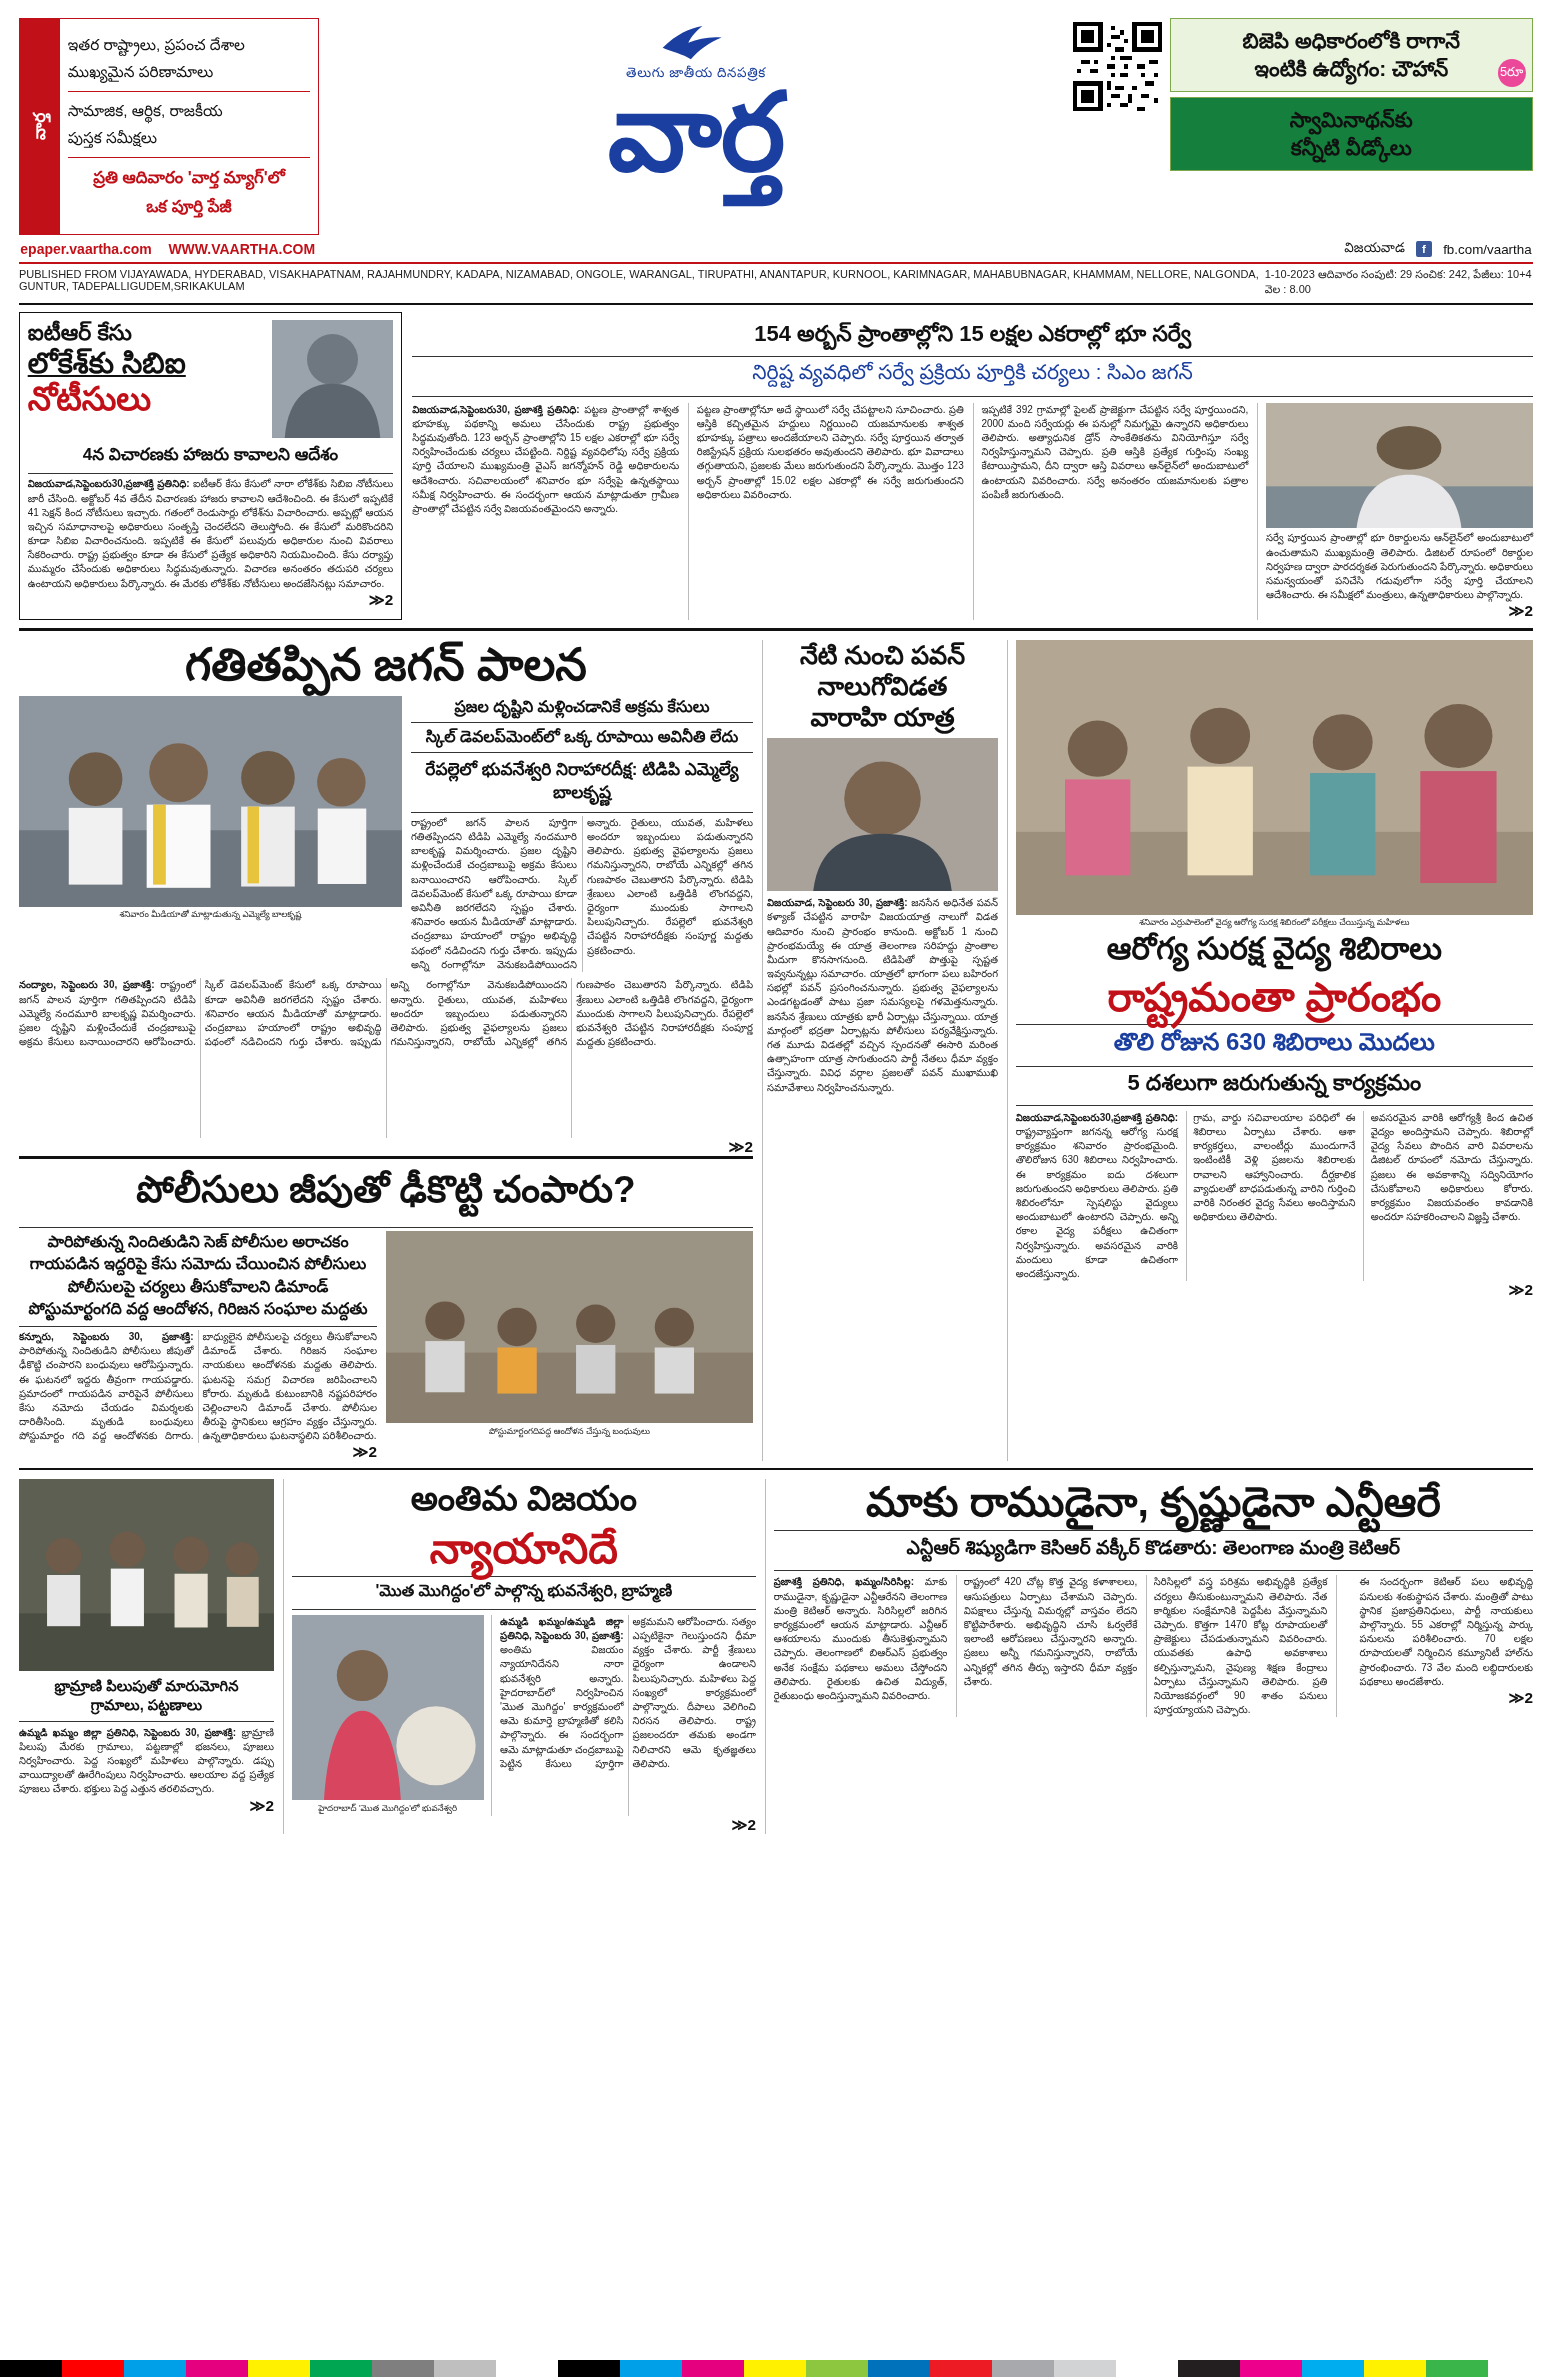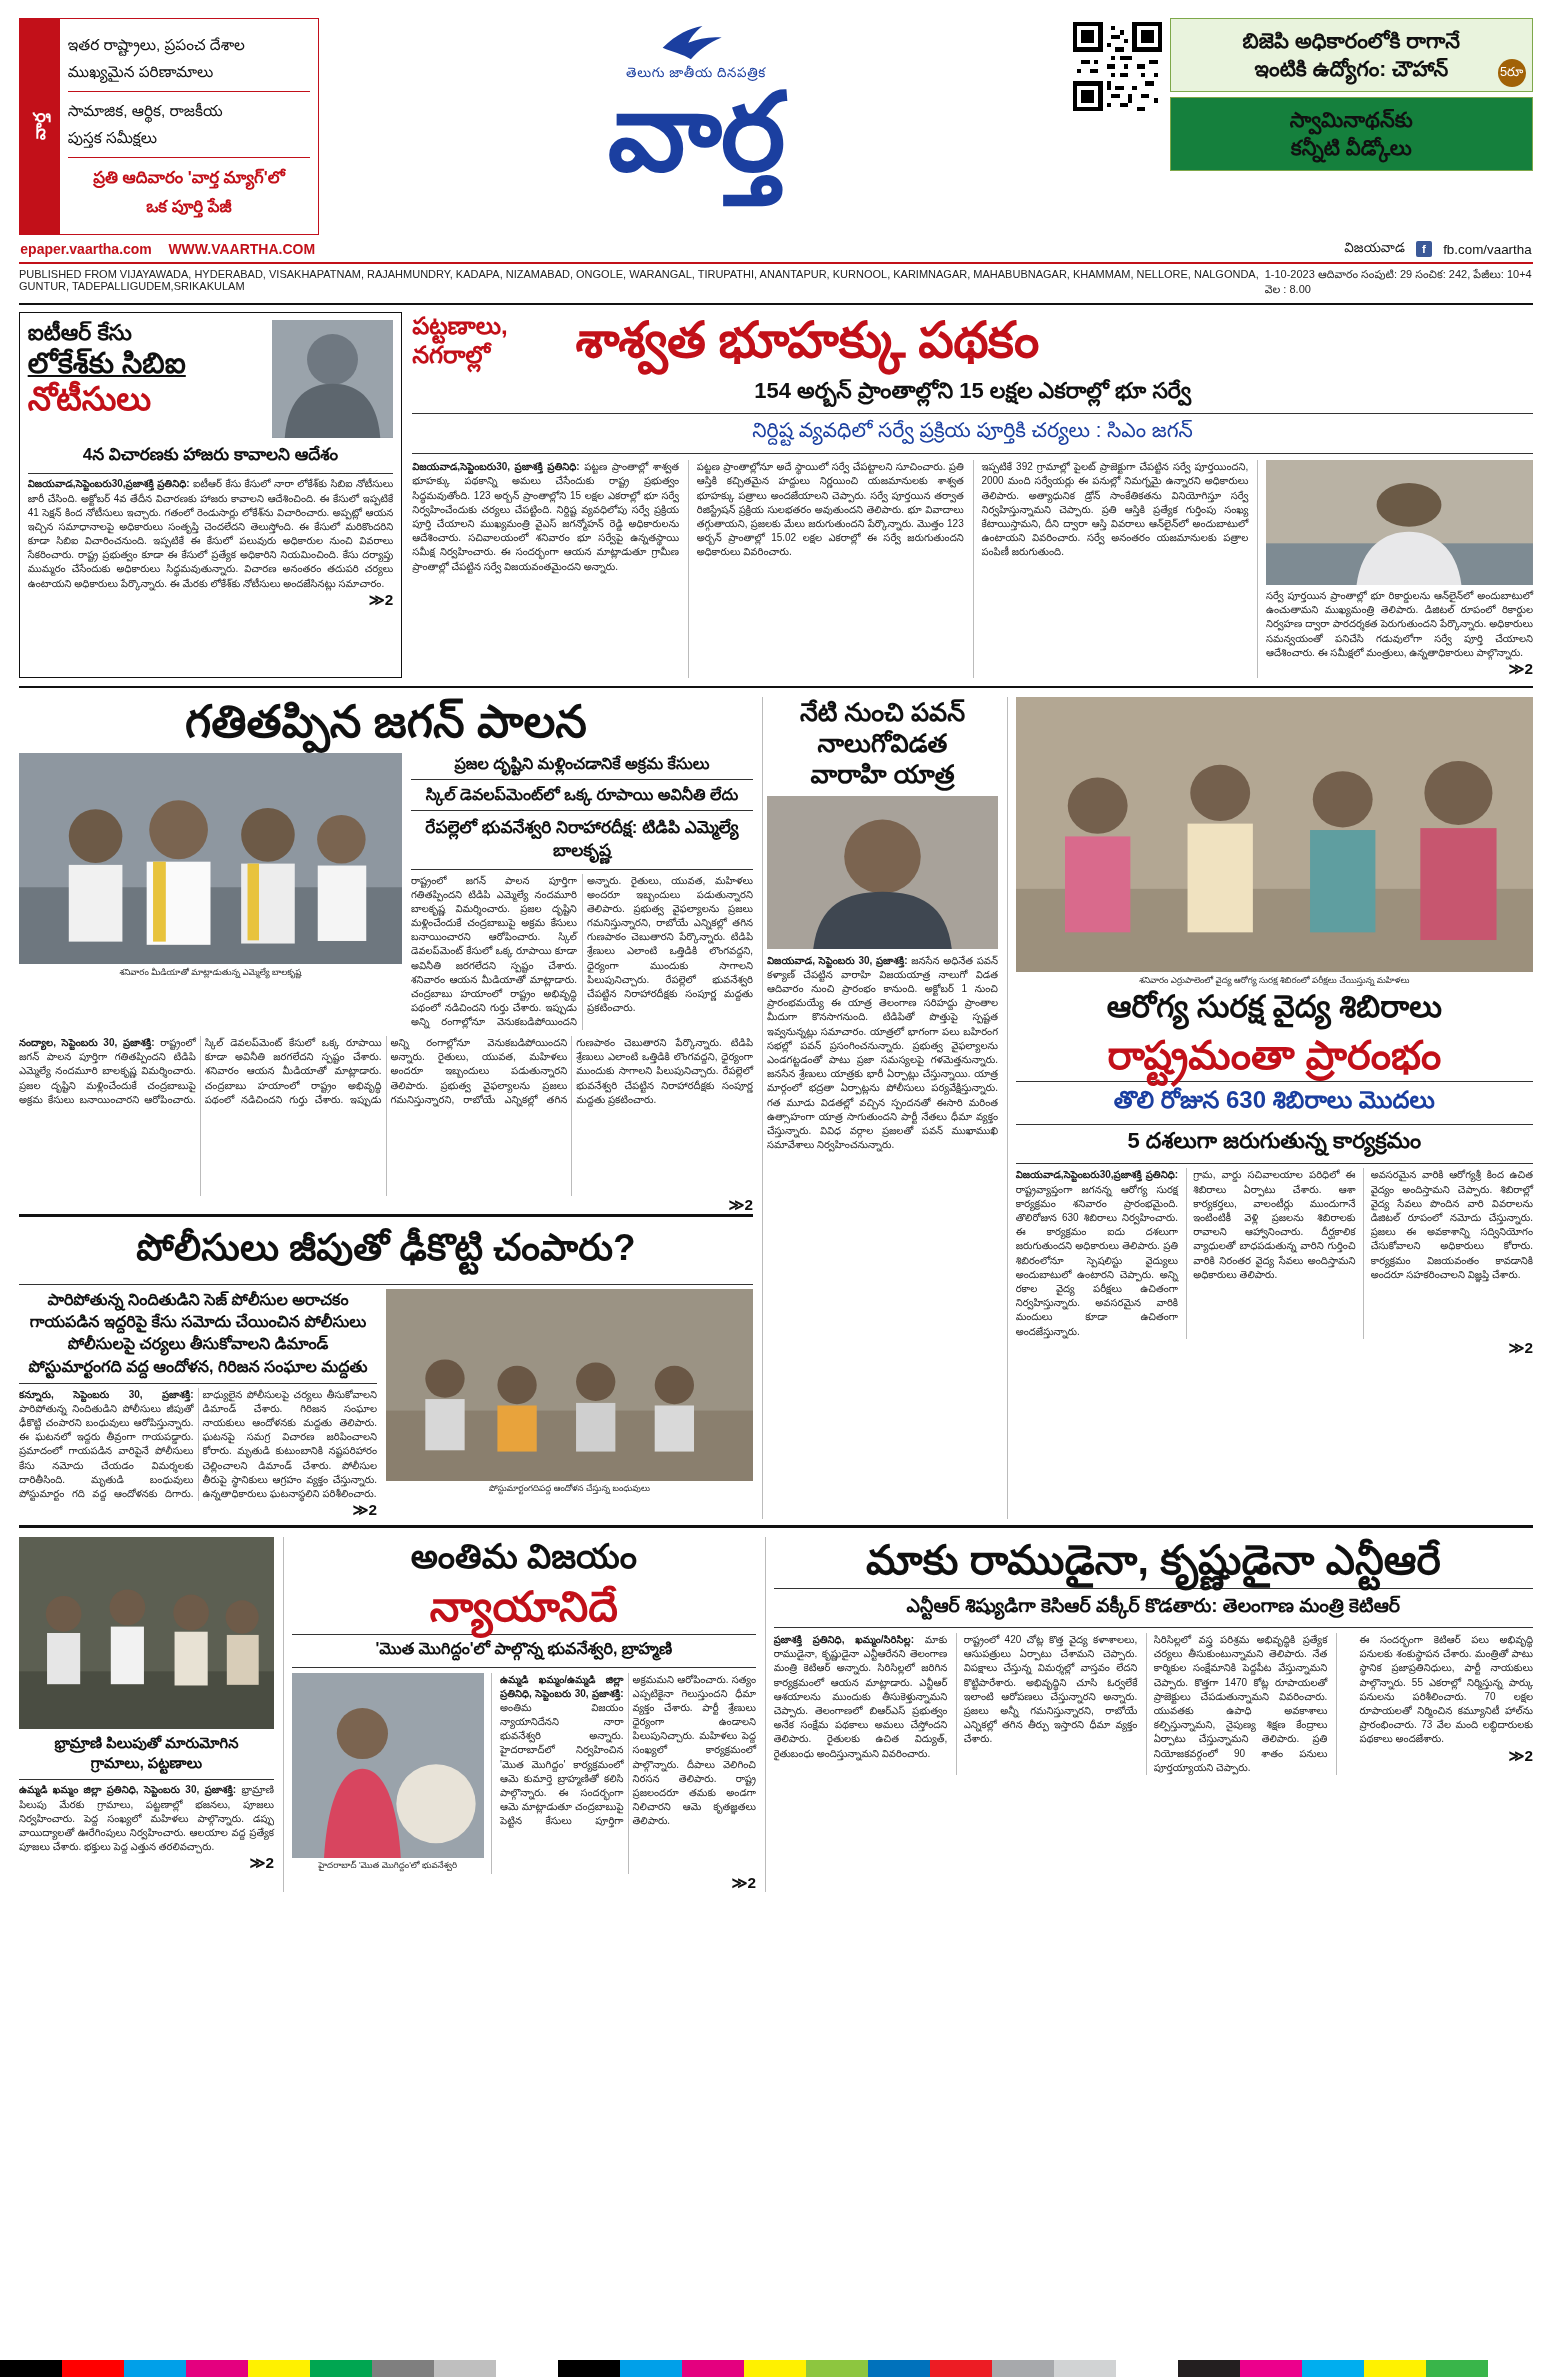--- a/index.html
+++ b/index.html
@@ -43,21 +43,21 @@
   .mast-right { width:460px; display:flex; gap:7.7px; align-items:flex-start; }
   .qr { width:89px; height:89px; margin-top:3.8px; }
   .mast-right-box { flex:1; display:flex; flex-direction:column; gap:5.1px; }
   .mr-top {
     background:#e9f3dd; border:1.3px solid #7ea84a; padding:7.7px 9px; text-align:center;
     position:relative;
   }
   .mr-top div { font-size:21px; font-weight:bold; color:#111; line-height:1.35; }
   .price-badge{
     position:absolute; right:6.4px; bottom:3.8px; width:28px;height:28px;border-radius:50%;
-    background:#a16207; color:#fff; font-size:12.8px; display:flex;align-items:center;justify-content:center;
+    background:#ec4899; color:#fff; font-size:12.8px; display:flex;align-items:center;justify-content:center;
   }
   .mr-bot { background:#15803d; border:1.3px solid #7ea84a; padding:7.7px 9px; text-align:center;}
   .mr-bot div { font-size:21px; font-weight:bold; color:#111; line-height:1.35; }
 
   
   .urlbar { display:flex; align-items:center; justify-content:space-between; padding:5.1px 1.3px 2.6px 1.3px; }
   .urlbar .left { display:flex; gap:16.6px; font-size:14px; color:#c21019; font-weight:bold;}
   .urlbar .right { display:flex; gap:11.5px; align-items:center; font-size:13.4px; }
   .fb { width:15.3px;height:15.3px;background:#3b5998;color:#fff;font-weight:bold;font-size:11.5px;
         display:inline-flex;align-items:center;justify-content:center;border-radius:1.9px;}
@@ -259,24 +259,20 @@
       <div class="itir-sub">4న విచారణకు హాజరు కావాలని ఆదేశం</div>
       <div class="thin-rule"></div>
       <div class="body-txt">
         <b>విజయవాడ,సెప్టెంబరు30,ప్రజాశక్తి ప్రతినిధి:</b>
         <span>ఐటీఆర్ కేసు కేసులో నారా లోకేశ్‌కు సిబిఐ నోటీసులు జారీ చేసింది. అక్టోబర్ 4వ తేదీన విచారణకు హాజరు కావాలని ఆదేశించింది. ఈ కేసులో ఇప్పటికే 41 సెక్షన్ కింద నోటీసులు ఇచ్చారు. గతంలో రెండుసార్లు లోకేశ్‌ను విచారించారు. అప్పట్లో ఆయన ఇచ్చిన సమాధానాలపై అధికారులు సంతృప్తి చెందలేదని తెలుస్తోంది. ఈ కేసులో మరికొందరిని కూడా సిబిఐ విచారించనుంది. ఇప్పటికే ఈ కేసులో పలువురు అధికారుల నుంచి వివరాలు సేకరించారు. రాష్ట్ర ప్రభుత్వం కూడా ఈ కేసులో ప్రత్యేక అధికారిని నియమించింది. కేసు దర్యాప్తు ముమ్మరం చేసేందుకు అధికారులు సిద్ధమవుతున్నారు. విచారణ అనంతరం తదుపరి చర్యలు ఉంటాయని అధికారులు పేర్కొన్నారు. ఈ మేరకు లోకేశ్‌కు నోటీసులు అందజేసినట్లు సమాచారం.</span>
       </div>
       <div class="jump">≫2</div>
     </div>
 
     <div class="pattana">
-      <div class="pattana-head">
-        <div class="pattana-left">పట్టణాలు,<br>నగరాల్లో</div>
-        <div class="pattana-main">శాశ్వత భూహక్కు పథకం</div>
-      </div>
       <div class="pattana-d1">154 అర్బన్ ప్రాంతాల్లోని 15 లక్షల ఎకరాల్లో భూ సర్వే</div>
       <div class="thin-rule"></div>
       <div class="pattana-d2">నిర్దిష్ట వ్యవధిలో సర్వే ప్రక్రియ పూర్తికి చర్యలు : సిఎం జగన్</div>
       <div class="thin-rule"></div>
 
       <div class="cols4" style="margin-top:6.4px;">
         <div class="body-txt">
           <b>విజయవాడ,సెప్టెంబరు30, ప్రజాశక్తి ప్రతినిధి:</b>
           <span>పట్టణ ప్రాంతాల్లో శాశ్వత భూహక్కు పథకాన్ని అమలు చేసేందుకు రాష్ట్ర ప్రభుత్వం సిద్ధమవుతోంది. 123 అర్బన్ ప్రాంతాల్లోని 15 లక్షల ఎకరాల్లో భూ సర్వే నిర్వహించేందుకు చర్యలు చేపట్టింది. నిర్దిష్ట వ్యవధిలోపు సర్వే ప్రక్రియ పూర్తి చేయాలని ముఖ్యమంత్రి వైఎస్ జగన్మోహన్ రెడ్డి అధికారులను ఆదేశించారు. సచివాలయంలో శనివారం భూ సర్వేపై ఉన్నతస్థాయి సమీక్ష నిర్వహించారు. ఈ సందర్భంగా ఆయన మాట్లాడుతూ గ్రామీణ ప్రాంతాల్లో చేపట్టిన సర్వే విజయవంతమైందని అన్నారు.</span>
         </div>

